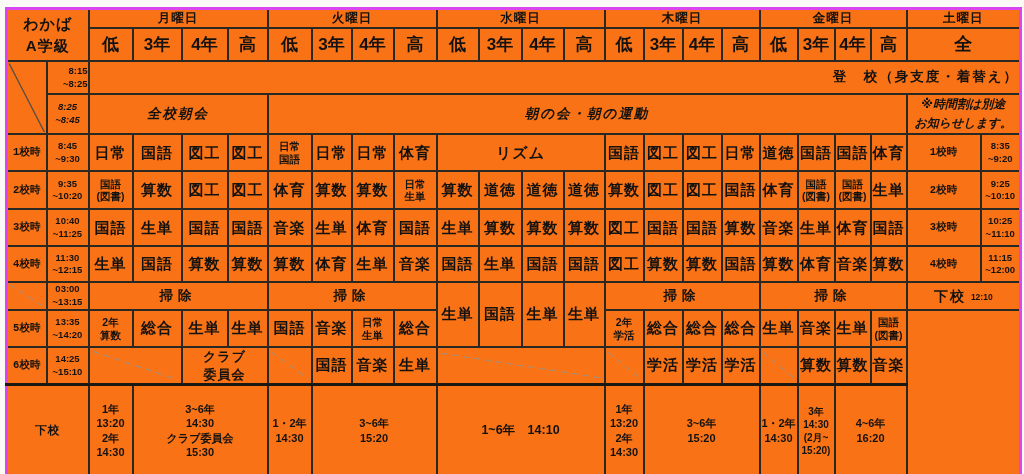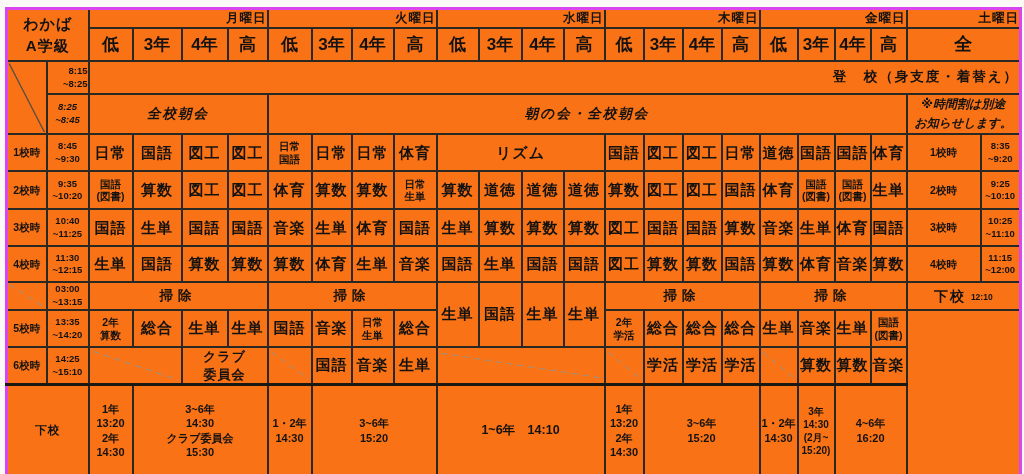--- a/index.html
+++ b/index.html
@@ -33,25 +33,25 @@
   tr.h-p1 td{height:35px;}
   tr.h-p2 td{height:36px;}
   tr.h-p3 td{height:35px;}
   tr.h-p4 td{height:34px;}
   tr.h-souji td{height:24px;}
   tr.h-p5 td{height:35px;}
   tr.h-p6 td{height:30px;}
   tr.h-gekou td{height:89px;border-top:3px solid #1a1813;}
   
   .cls{font-size:15px;line-height:1.5;letter-spacing:1px;}
-  .day{font-size:12.5px;letter-spacing:1px;text-align:right;}
+  .day{font-size:12.5px;letter-spacing:1px;}
   .colh{font-size:17px;letter-spacing:0;}
   .all{font-size:18px;}
   .time{font-size:9.5px;line-height:1.35;letter-spacing:0;}
-  .plabel{font-size:10.5px;letter-spacing:0;}
+  .plabel{font-size:10.5px;letter-spacing:0;font-family:Liberation Mono, monospace;}
   .evt{font-size:13.5px;letter-spacing:2px;}
   .note{font-size:12px;line-height:1.6;letter-spacing:0;}
   .subj{font-size:15px;letter-spacing:1px;}
   .sm{font-size:10.5px;line-height:1.2;letter-spacing:0;}
   .souji{font-size:13.5px;letter-spacing:5px;}
   .club{font-size:13px;line-height:1.35;letter-spacing:1px;}
   .gk{font-size:11px;line-height:1.3;letter-spacing:0;}
   .gk-sm{font-size:10px;line-height:1.3;}
   .gk-one{font-size:12.5px;}
   .gklabel{font-size:11.5px;letter-spacing:1px;}
@@ -137,21 +137,21 @@
             </svg></td>
   <td class="time">8:15
 ~8:25</td>
   <td class="evt" colspan="22">登　校（身支度・着替え）</td>
 </tr>
 
 <tr class="h-asakai">
   <td class="time">8:25
 ~8:45</td>
   <td class="evt" colspan="4">全校朝会</td>
-  <td class="evt" colspan="16">朝の会・全校朝会</td>
+  <td class="evt" colspan="16">朝の会・朝の運動</td>
   <td class="note" colspan="2">※時間割は別途
 お知らせします。</td>
 </tr>
 
 <tr class="h-p1">
   <td class="plabel">1校時</td>
   <td class="time">8:45
 ~9:30</td>
   <td class="subj">日常</td>
   <td class="subj">国語</td>

